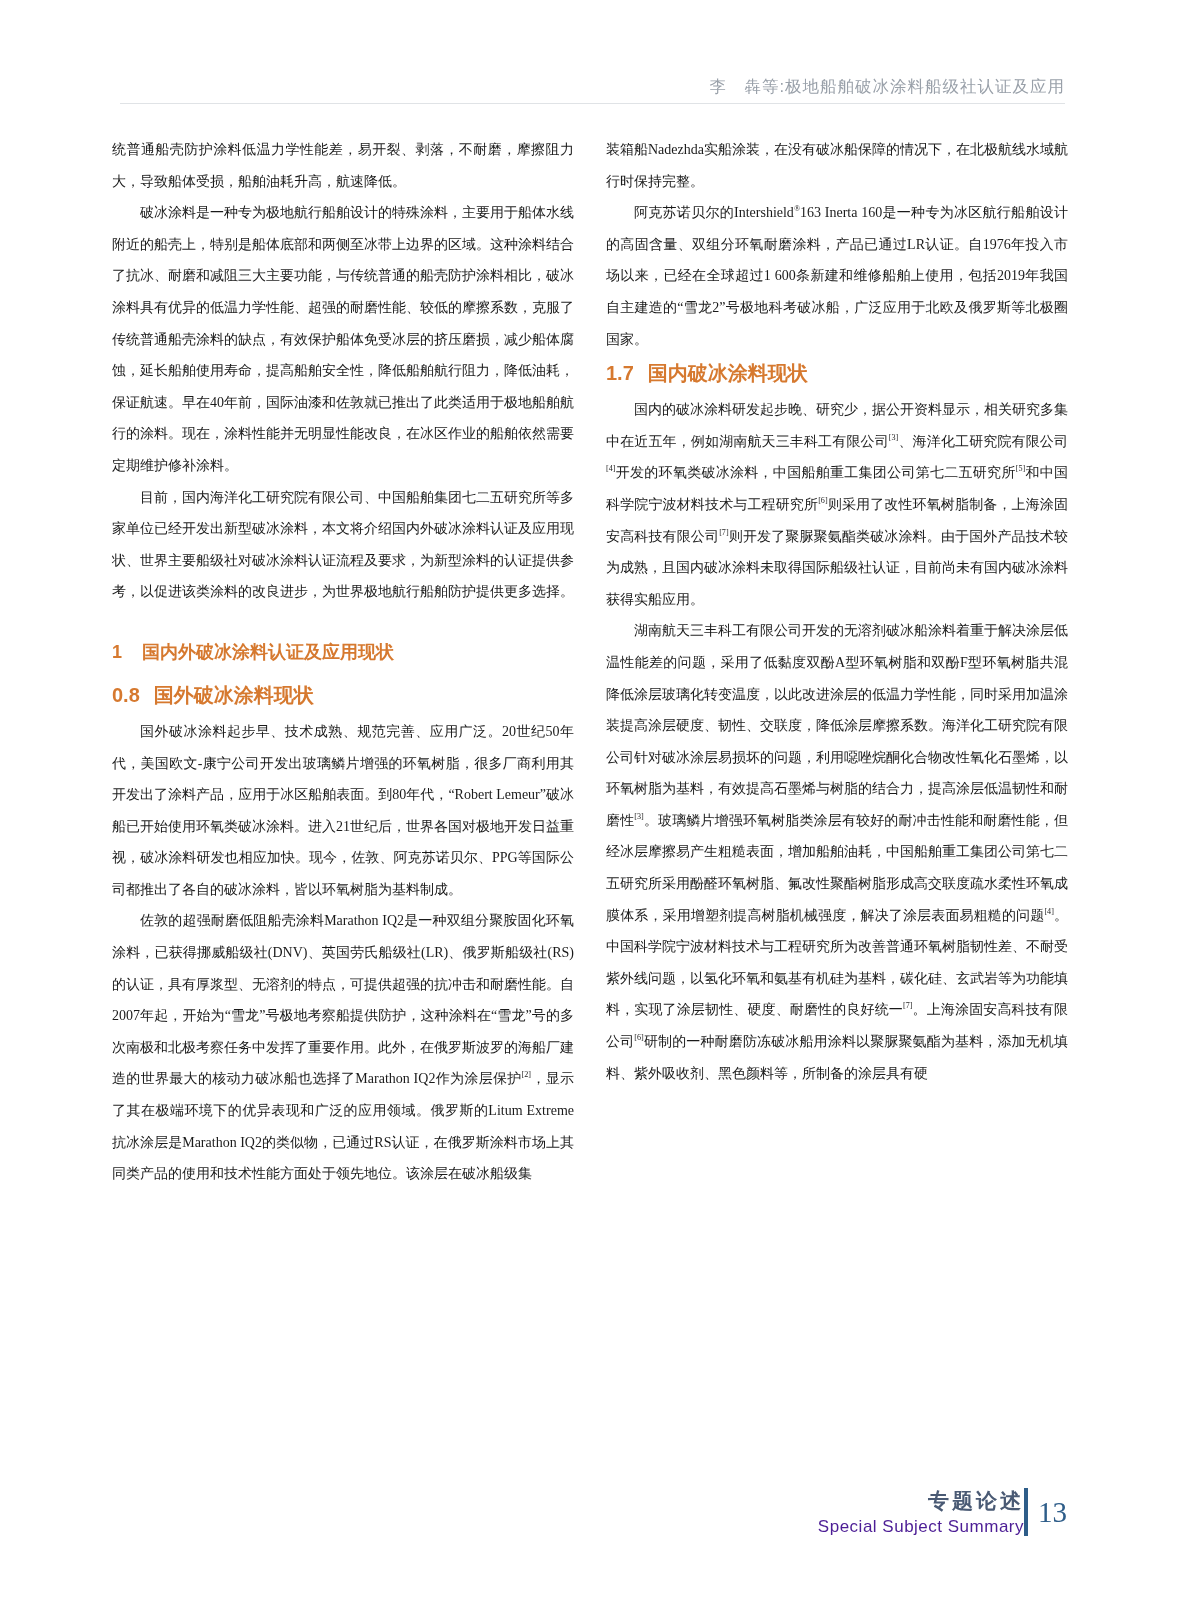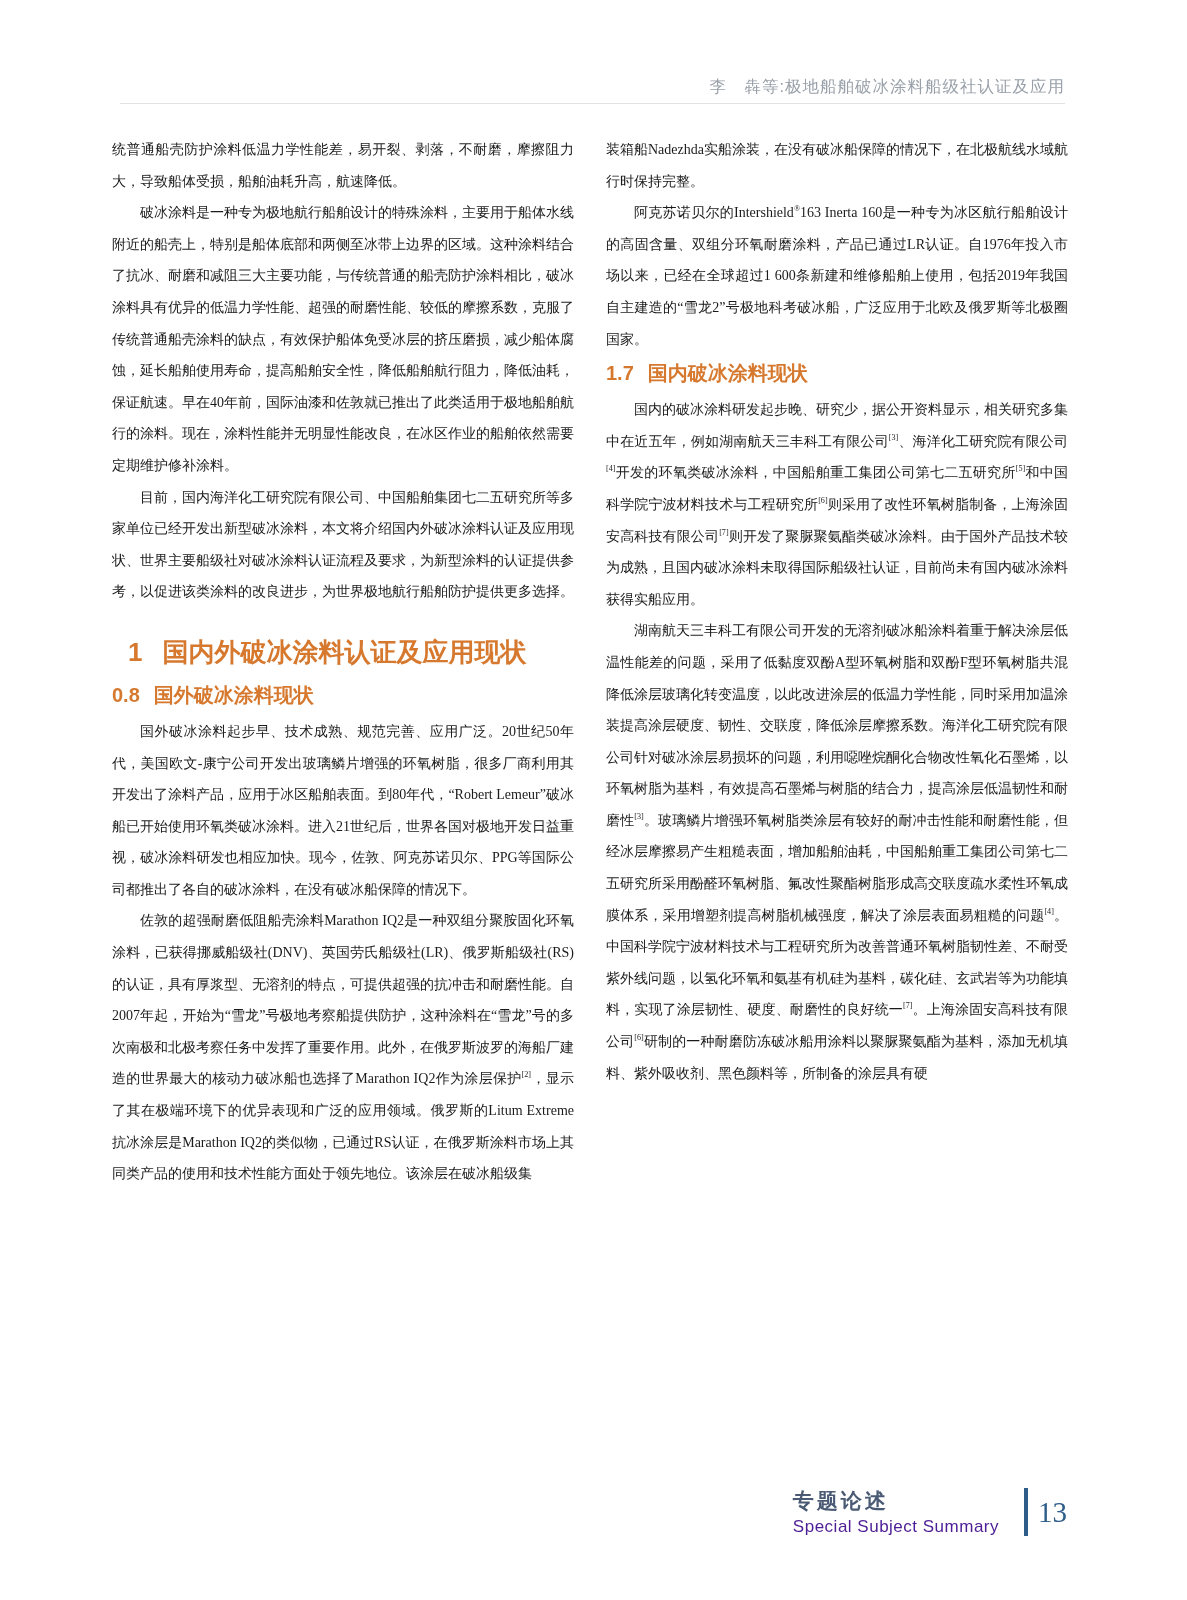--- a/index.html
+++ b/index.html
@@ -22,35 +22,35 @@
   }
   .col{width:462px;}
   .para{
     margin:0;font-size:14px;line-height:31.6px;text-align:justify;
     text-indent:2em;word-break:break-all;
   }
   .para.cont{text-indent:0;}
   .para sup{font-size:0.58em;line-height:0;vertical-align:super;}
   .heading1{
     font-family:"Liberation Sans","DejaVu Sans",sans-serif;
-    font-size:26px;font-weight:bold;color:#d6792f;
-    margin:27px 0 12px 16px;line-height:34px;
+    font-size:18px;font-weight:bold;color:#d6792f;
+    margin:27px 0 12px 0;line-height:34px;
   }
   .heading1 .hnum{margin-right:20px;}
   .heading2{
     font-family:"Liberation Sans","DejaVu Sans",sans-serif;
     font-size:20px;font-weight:bold;color:#d6792f;
     margin:4px 0 7px 0;line-height:28px;
   }
   .heading2 .hnum{margin-right:14px;}
   .footer{
     position:absolute;top:1487px;right:120px;
     display:flex;align-items:center;
   }
-  .footer-labels{text-align:left;margin-right:25px;}
+  .footer-labels{text-align:right;margin-right:0;}
   .footer-cn{
     font-family:"Liberation Sans","DejaVu Sans",sans-serif;
     font-size:21px;font-weight:bold;color:#4a5a74;letter-spacing:3px;
   }
   .footer-en{
     font-family:"Liberation Sans","DejaVu Sans",sans-serif;
     font-size:17px;color:#4c1d95;margin-top:2px;letter-spacing:0.5px;
   }
   .footer-bar{width:4px;height:48px;background:#2e5d89;margin-right:10px;}
   .footer-page{
@@ -64,21 +64,21 @@
 <div class="running-head">李　犇等:极地船舶破冰涂料船级社认证及应用</div>
 <div class="head-rule"></div>
 
 <div class="columns">
   <div class="col" id="col-left">
       <p class="para cont">统普通船壳防护涂料低温力学性能差，易开裂、剥落，不耐磨，摩擦阻力大，导致船体受损，船舶油耗升高，航速降低。</p>
       <p class="para">破冰涂料是一种专为极地航行船舶设计的特殊涂料，主要用于船体水线附近的船壳上，特别是船体底部和两侧至冰带上边界的区域。这种涂料结合了抗冰、耐磨和减阻三大主要功能，与传统普通的船壳防护涂料相比，破冰涂料具有优异的低温力学性能、超强的耐磨性能、较低的摩擦系数，克服了传统普通船壳涂料的缺点，有效保护船体免受冰层的挤压磨损，减少船体腐蚀，延长船舶使用寿命，提高船舶安全性，降低船舶航行阻力，降低油耗，保证航速。早在40年前，国际油漆和佐敦就已推出了此类适用于极地船舶航行的涂料。现在，涂料性能并无明显性能改良，在冰区作业的船舶依然需要定期维护修补涂料。</p>
       <p class="para">目前，国内海洋化工研究院有限公司、中国船舶集团七二五研究所等多家单位已经开发出新型破冰涂料，本文将介绍国内外破冰涂料认证及应用现状、世界主要船级社对破冰涂料认证流程及要求，为新型涂料的认证提供参考，以促进该类涂料的改良进步，为世界极地航行船舶防护提供更多选择。</p>
       <div class="heading1"><span class="hnum">1</span><span>国内外破冰涂料认证及应用现状</span></div>
       <div class="heading2"><span class="hnum">0.8</span><span>国外破冰涂料现状</span></div>
-      <p class="para">国外破冰涂料起步早、技术成熟、规范完善、应用广泛。20世纪50年代，美国欧文-康宁公司开发出玻璃鳞片增强的环氧树脂，很多厂商利用其开发出了涂料产品，应用于冰区船舶表面。到80年代，“Robert Lemeur”破冰船已开始使用环氧类破冰涂料。进入21世纪后，世界各国对极地开发日益重视，破冰涂料研发也相应加快。现今，佐敦、阿克苏诺贝尔、PPG等国际公司都推出了各自的破冰涂料，在没有破冰船保障的情况下。</p>
+      <p class="para">国外破冰涂料起步早、技术成熟、规范完善、应用广泛。20世纪50年代，美国欧文-康宁公司开发出玻璃鳞片增强的环氧树脂，很多厂商利用其开发出了涂料产品，应用于冰区船舶表面。到80年代，“Robert Lemeur”破冰船已开始使用环氧类破冰涂料。进入21世纪后，世界各国对极地开发日益重视，破冰涂料研发也相应加快。现今，佐敦、阿克苏诺贝尔、PPG等国际公司都推出了各自的破冰涂料，皆以环氧树脂为基料制成。</p>
       <p class="para">佐敦的超强耐磨低阻船壳涂料Marathon IQ2是一种双组分聚胺固化环氧涂料，已获得挪威船级社(DNV)、英国劳氏船级社(LR)、俄罗斯船级社(RS)的认证，具有厚浆型、无溶剂的特点，可提供超强的抗冲击和耐磨性能。自2007年起，开始为“雪龙”号极地考察船提供防护，这种涂料在“雪龙”号的多次南极和北极考察任务中发挥了重要作用。此外，在俄罗斯波罗的海船厂建造的世界最大的核动力破冰船也选择了Marathon IQ2作为涂层保护<sup>[2]</sup>，显示了其在极端环境下的优异表现和广泛的应用领域。俄罗斯的Litum Extreme抗冰涂层是Marathon IQ2的类似物，已通过RS认证，在俄罗斯涂料市场上其同类产品的使用和技术性能方面处于领先地位。该涂层在破冰船级集</p>
     </div>
   <div class="col" id="col-right">
       <p class="para cont">装箱船Nadezhda实船涂装，在没有破冰船保障的情况下，在北极航线水域航行时保持完整。</p>
       <p class="para">阿克苏诺贝尔的Intershield<sup>®</sup>163 Inerta 160是一种专为冰区航行船舶设计的高固含量、双组分环氧耐磨涂料，产品已通过LR认证。自1976年投入市场以来，已经在全球超过1 600条新建和维修船舶上使用，包括2019年我国自主建造的“雪龙2”号极地科考破冰船，广泛应用于北欧及俄罗斯等北极圈国家。</p>
       <div class="heading2"><span class="hnum">1.7</span><span>国内破冰涂料现状</span></div>
       <p class="para">国内的破冰涂料研发起步晚、研究少，据公开资料显示，相关研究多集中在近五年，例如湖南航天三丰科工有限公司<sup>[3]</sup>、海洋化工研究院有限公司<sup>[4]</sup>开发的环氧类破冰涂料，中国船舶重工集团公司第七二五研究所<sup>[5]</sup>和中国科学院宁波材料技术与工程研究所<sup>[6]</sup>则采用了改性环氧树脂制备，上海涂固安高科技有限公司<sup>[7]</sup>则开发了聚脲聚氨酯类破冰涂料。由于国外产品技术较为成熟，且国内破冰涂料未取得国际船级社认证，目前尚未有国内破冰涂料获得实船应用。</p>
       <p class="para">湖南航天三丰科工有限公司开发的无溶剂破冰船涂料着重于解决涂层低温性能差的问题，采用了低黏度双酚A型环氧树脂和双酚F型环氧树脂共混降低涂层玻璃化转变温度，以此改进涂层的低温力学性能，同时采用加温涂装提高涂层硬度、韧性、交联度，降低涂层摩擦系数。海洋化工研究院有限公司针对破冰涂层易损坏的问题，利用噁唑烷酮化合物改性氧化石墨烯，以环氧树脂为基料，有效提高石墨烯与树脂的结合力，提高涂层低温韧性和耐磨性<sup>[3]</sup>。玻璃鳞片增强环氧树脂类涂层有较好的耐冲击性能和耐磨性能，但经冰层摩擦易产生粗糙表面，增加船舶油耗，中国船舶重工集团公司第七二五研究所采用酚醛环氧树脂、氟改性聚酯树脂形成高交联度疏水柔性环氧成膜体系，采用增塑剂提高树脂机械强度，解决了涂层表面易粗糙的问题<sup>[4]</sup>。中国科学院宁波材料技术与工程研究所为改善普通环氧树脂韧性差、不耐受紫外线问题，以氢化环氧和氨基有机硅为基料，碳化硅、玄武岩等为功能填料，实现了涂层韧性、硬度、耐磨性的良好统一<sup>[7]</sup>。上海涂固安高科技有限公司<sup>[6]</sup>研制的一种耐磨防冻破冰船用涂料以聚脲聚氨酯为基料，添加无机填料、紫外吸收剂、黑色颜料等，所制备的涂层具有硬</p>
     </div>
 </div>

